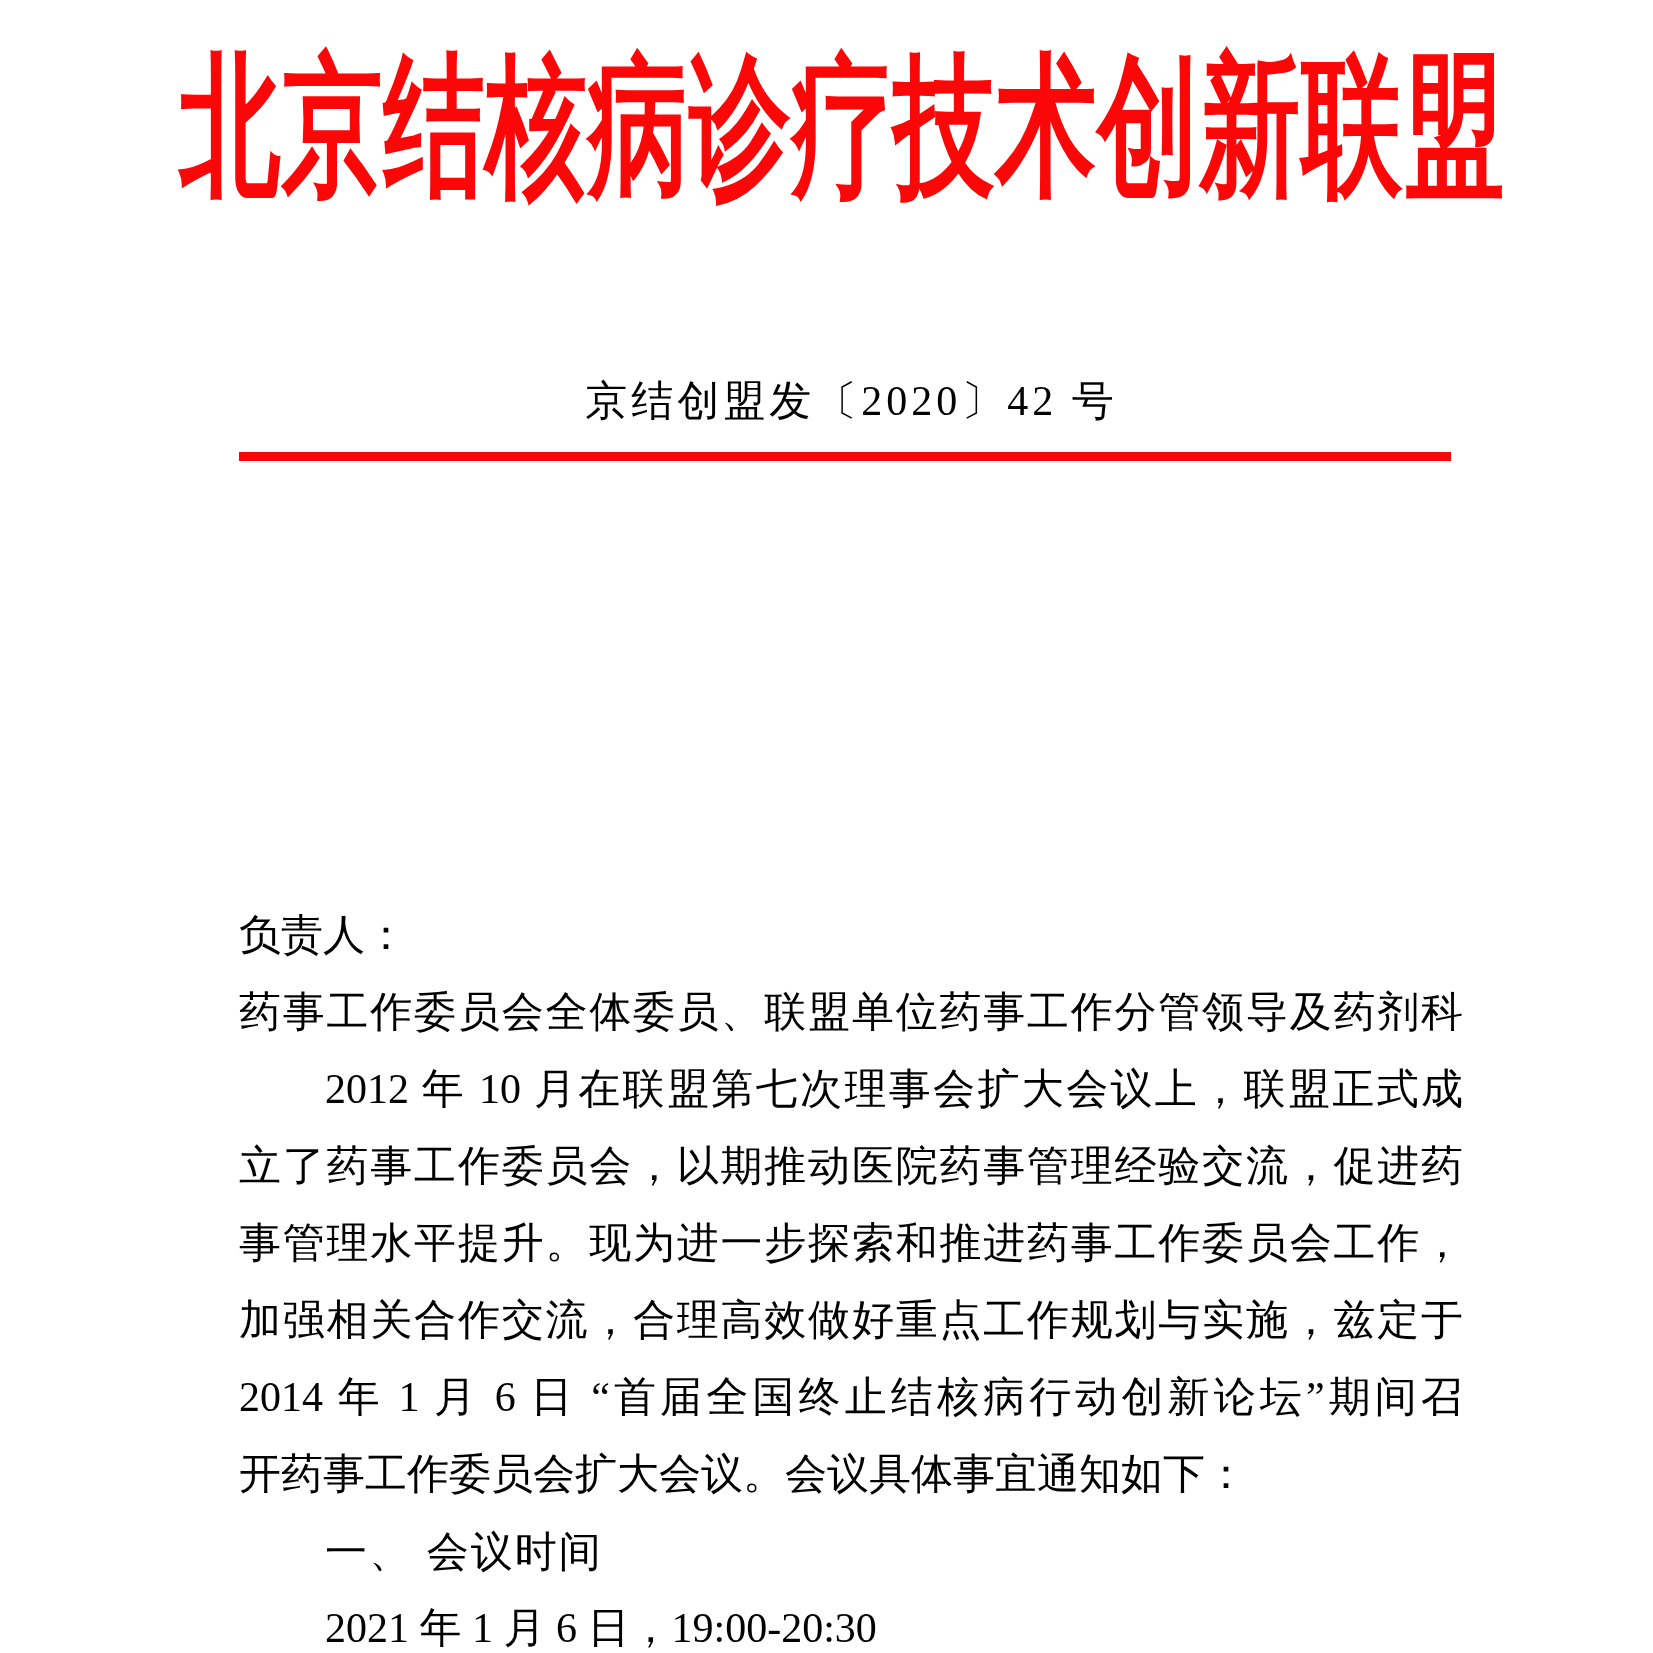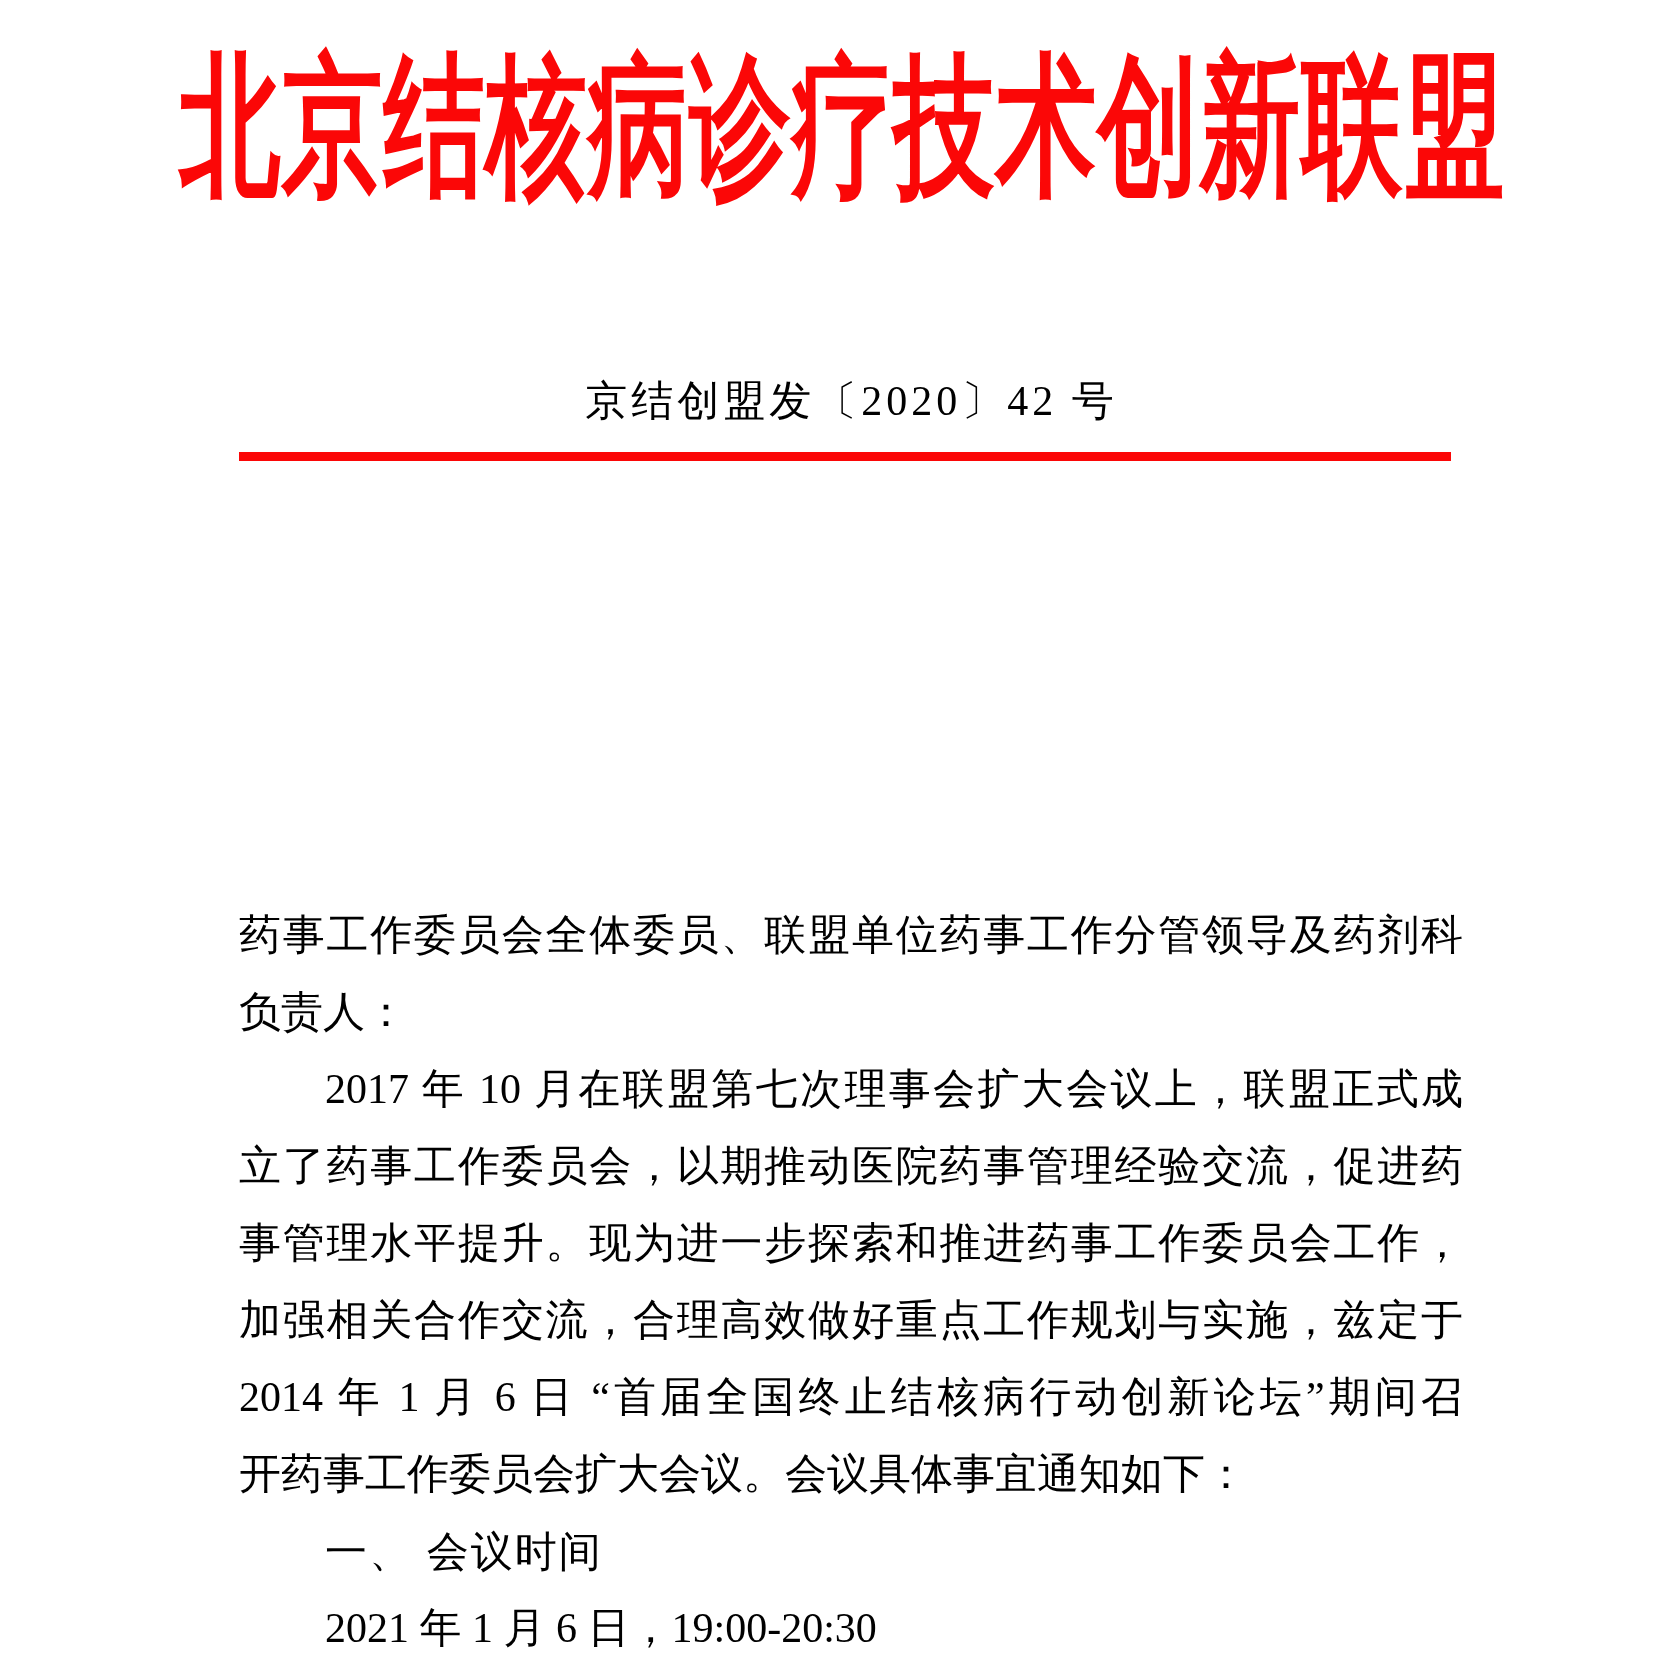--- a/index.html
+++ b/index.html
@@ -104,24 +104,24 @@
 <div class="page">
 
   <div class="org-title">北京结核病诊疗技术创新联盟</div>
 
   <div class="doc-number">京结创盟发〔2020〕42 号</div>
 
   <div class="red-rule"></div>
 
 
   <div class="body-block">
+    <div class="line">负责人：</div>
     <div class="line j">药事工作委员会全体委员、联盟单位药事工作分管领导及药剂科</div>
-    <div class="line">负责人：</div>
 
-    <div class="line ind j">2017 年 10 月在联盟第七次理事会扩大会议上，联盟正式成</div>
+    <div class="line ind j">2012 年 10 月在联盟第七次理事会扩大会议上，联盟正式成</div>
     <div class="line j">立了药事工作委员会，以期推动医院药事管理经验交流，促进药</div>
     <div class="line j">事管理水平提升。现为进一步探索和推进药事工作委员会工作，</div>
     <div class="line j">加强相关合作交流，合理高效做好重点工作规划与实施，兹定于</div>
     <div class="line j">2014 年 1 月 6 日 “首届全国终止结核病行动创新论坛”期间召</div>
     <div class="line">开药事工作委员会扩大会议。会议具体事宜通知如下：</div>
 
     <div class="line ind sec-heading">一、 会议时间</div>
     <div class="line ind">2021 年 1 月 6 日，19:00-20:30</div>
   </div>
 

